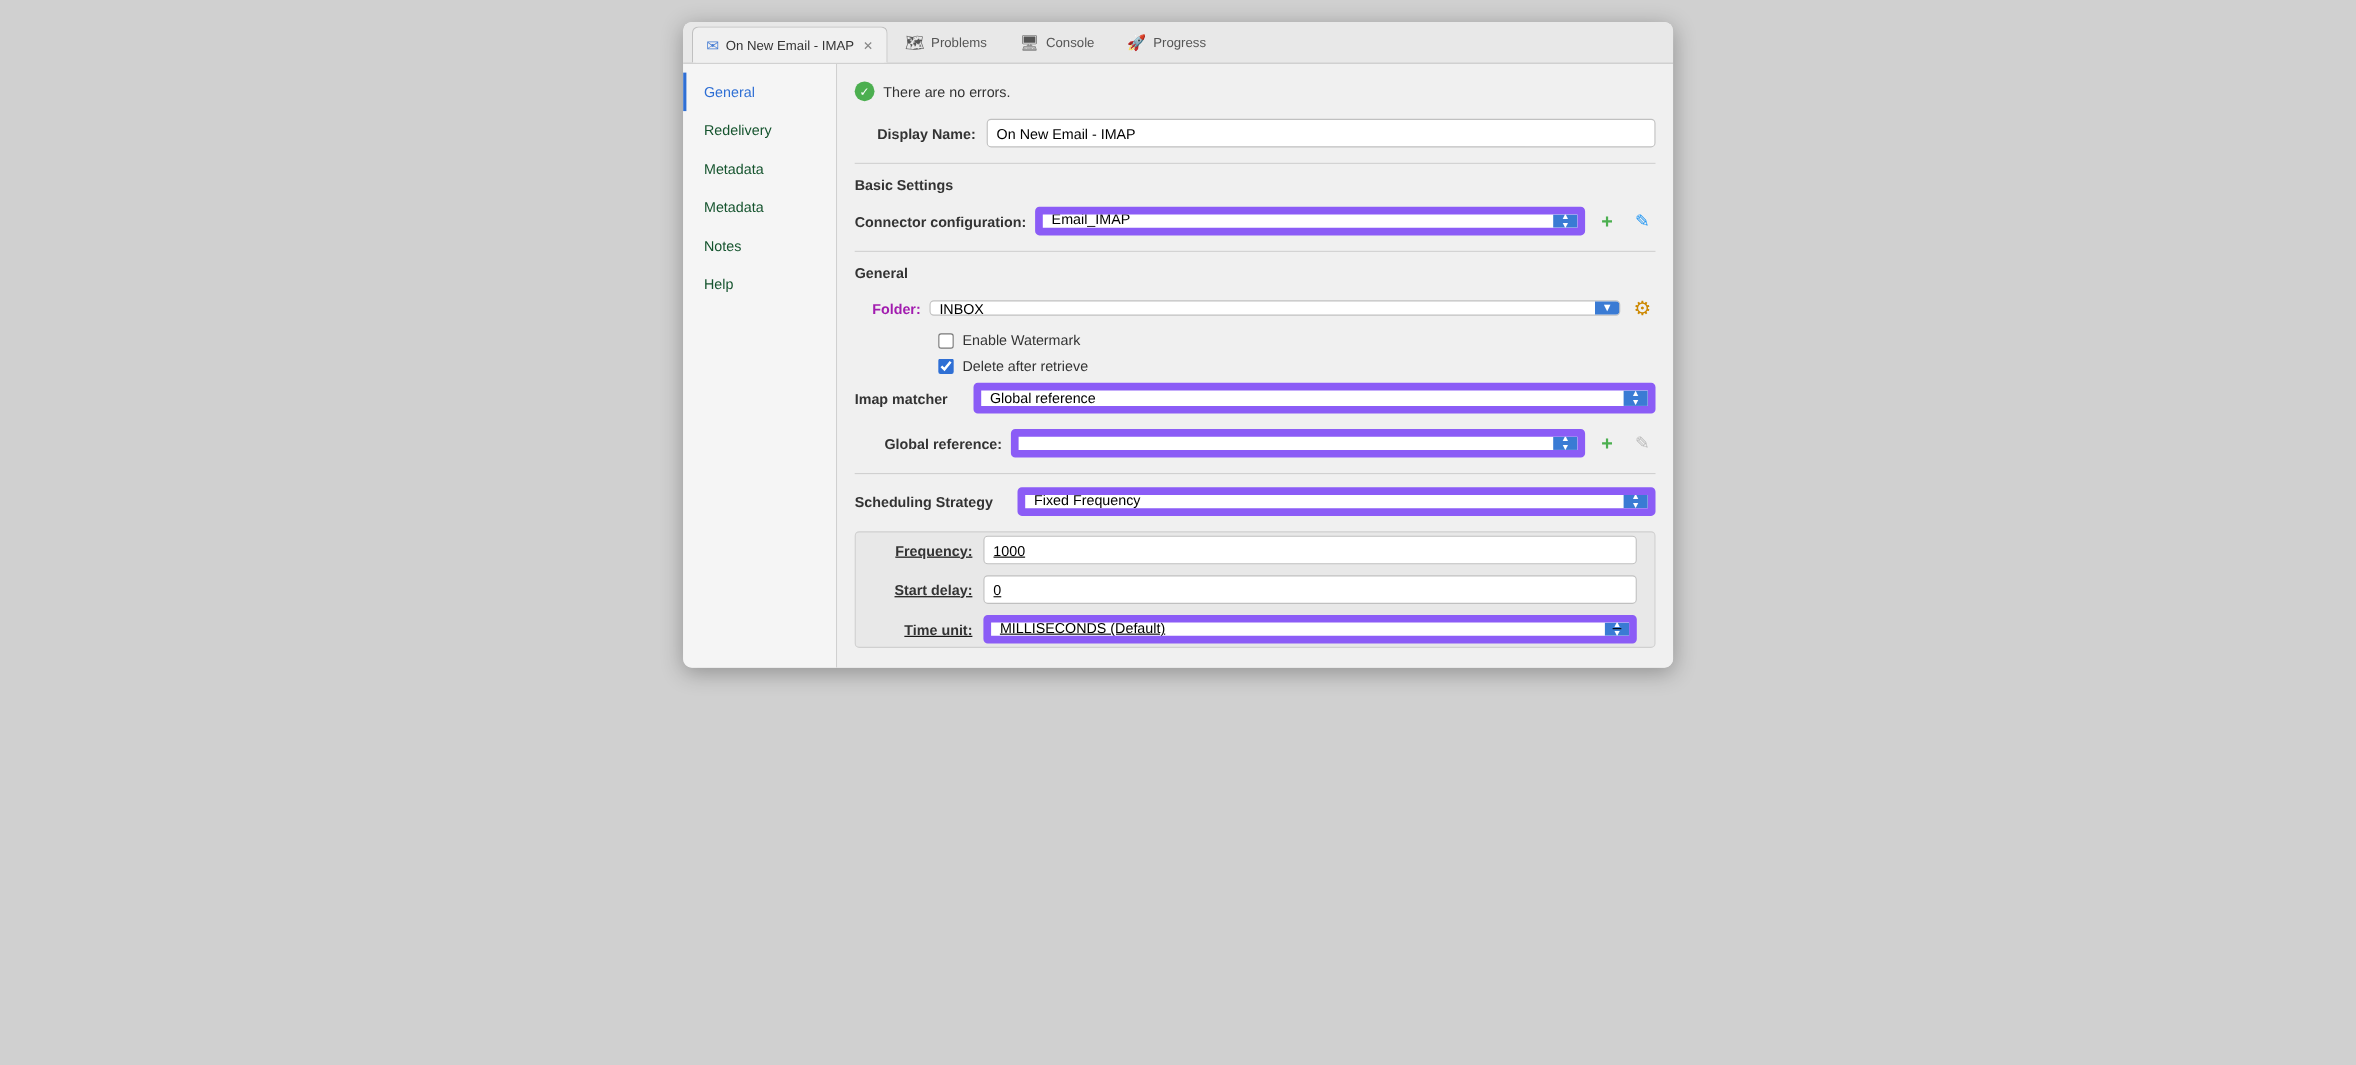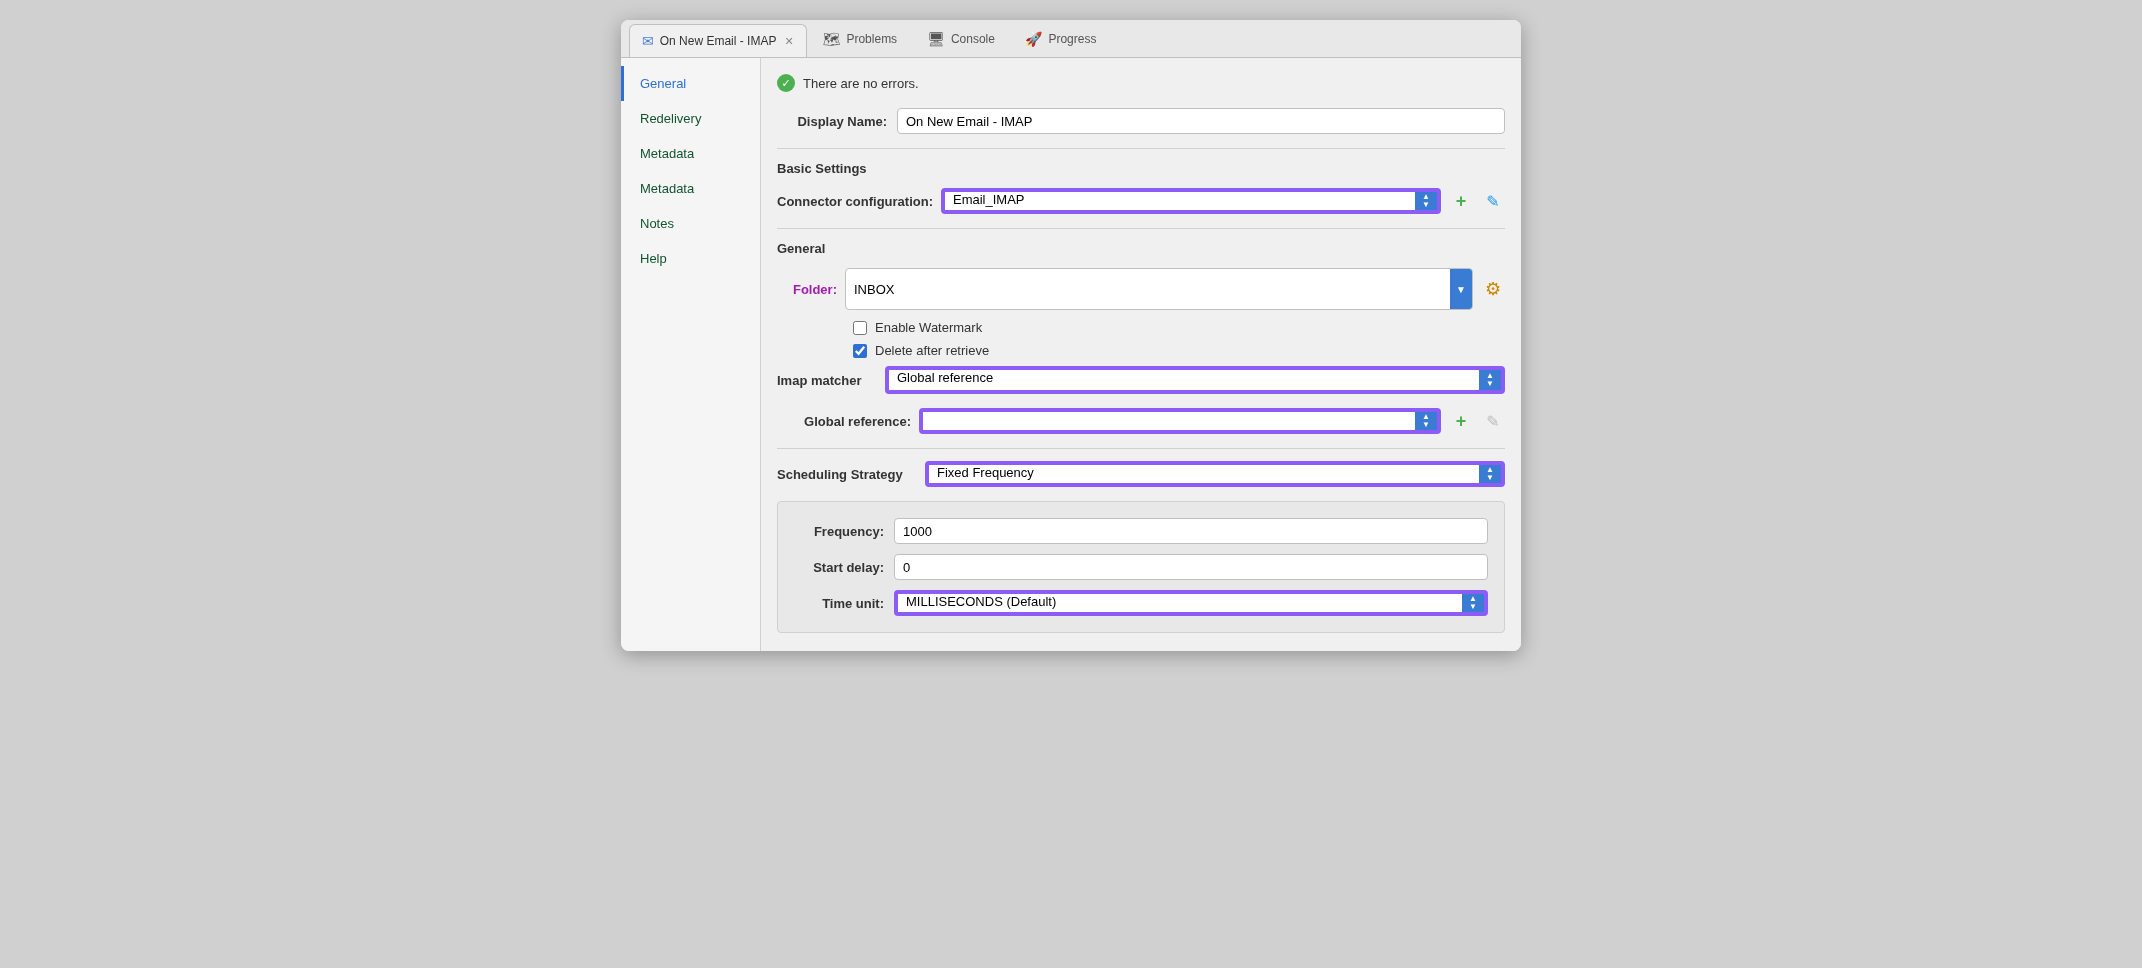--- a/index.html
+++ b/index.html
@@ -144,22 +144,22 @@
     }
     .connector-label {
       font-weight: 600;
       font-size: 13px;
       color: #333;
       min-width: 150px;
       text-align: right;
     }
     .select-box {
       display: flex;
-      align-items: flex-start;
-      border: 4px solid #8b5cf6;
+      align-items: flex-end;
+      border: 7px solid #8b5cf6;
       border-radius: 4px;
       background: white;
       height: 26px;
       overflow: hidden;
     }
     .select-text {
       padding: 0 8px;
       font-size: 13px;
       flex: 1;
     }
@@ -212,21 +212,21 @@
       min-width: 60px;
       text-align: right;
     }
     .folder-input-wrap {
       flex: 1;
       display: flex;
       align-items: center;
       border: 1px solid #c0c0c0;
       border-radius: 4px;
       background: white;
-      height: 42px;
+      height: 14px;
     }
     .folder-input {
       flex: 1;
       border: none;
       outline: none;
       padding: 0 8px;
       font-size: 13px;
       background: transparent;
     }
     .folder-dropdown-btn {
@@ -299,22 +299,23 @@
       font-weight: 600;
       font-size: 13px;
       color: #333;
       min-width: 140px;
     }
     
     .sub-form {
       background: #e8e8e8;
       border: 1px solid #d0d0d0;
       border-radius: 4px;
-      padding: 16px 16px;
+      padding: 3px 16px;
       margin-bottom: 2px;
+      text-decoration: underline;
     }
     .sub-form-row {
       display: flex;
       align-items: center;
       gap: 10px;
       margin-bottom: 10px;
     }
     .sub-form-row:last-child {
       margin-bottom: 0;
     }

